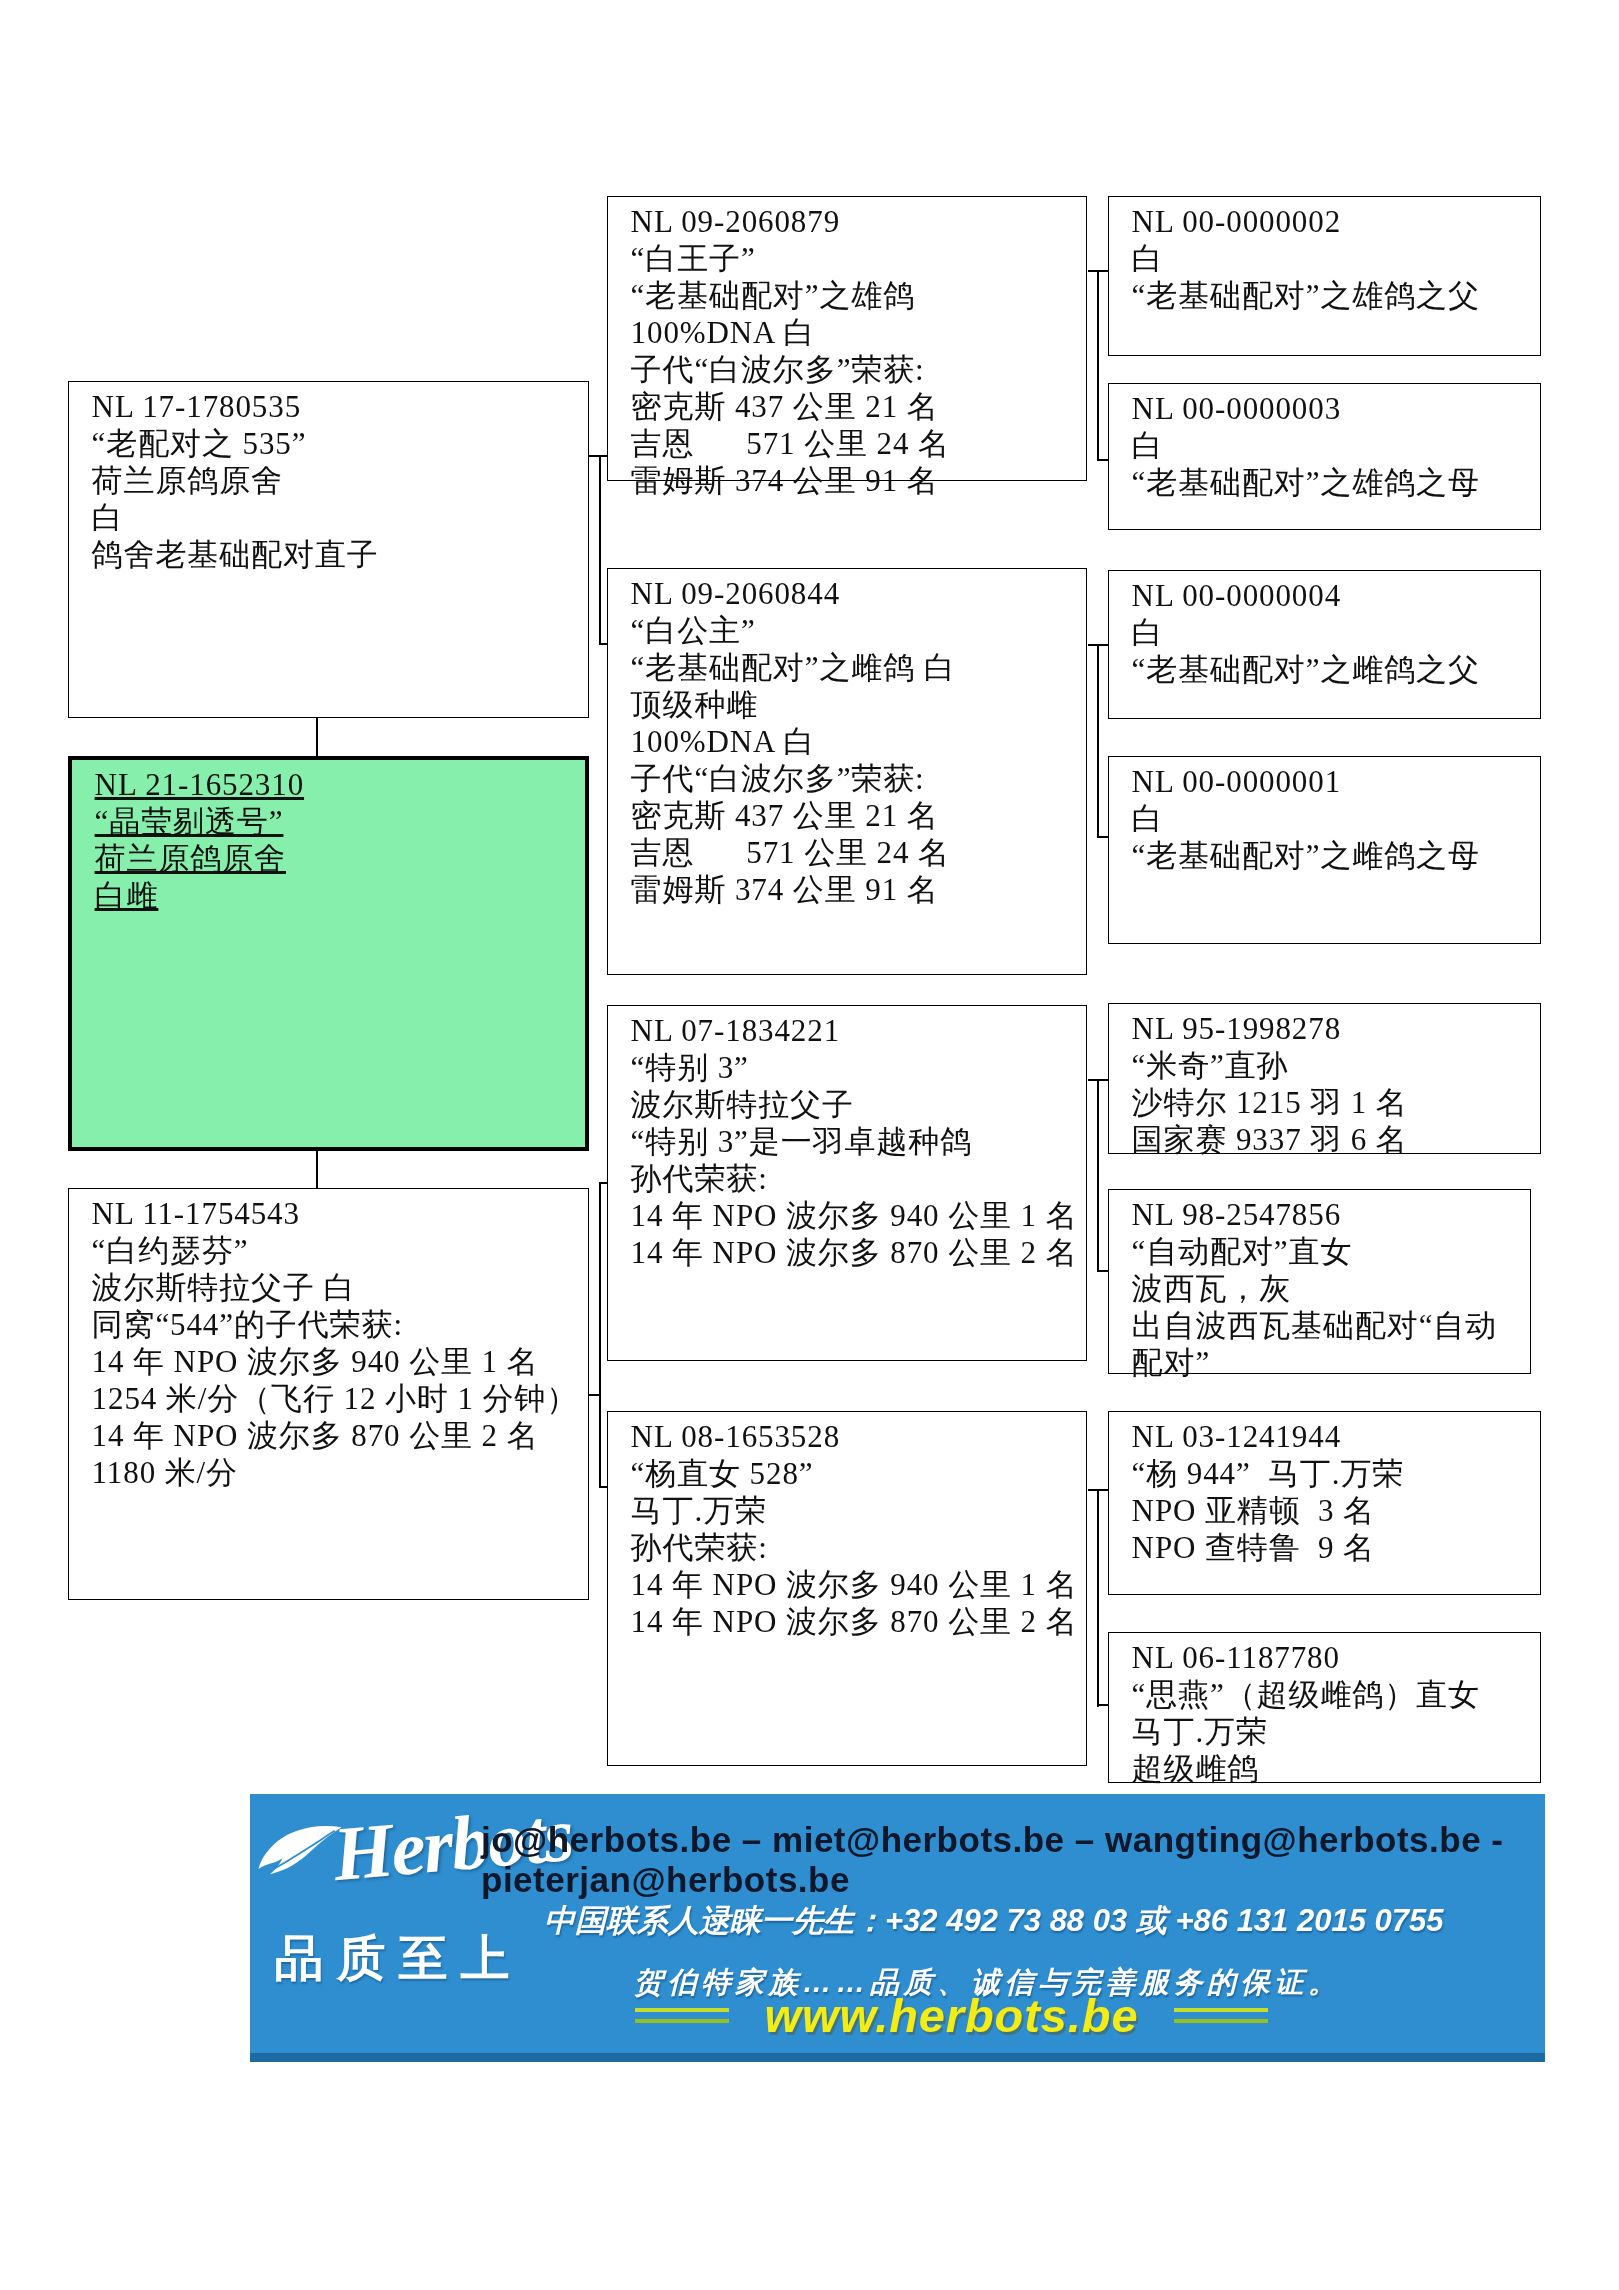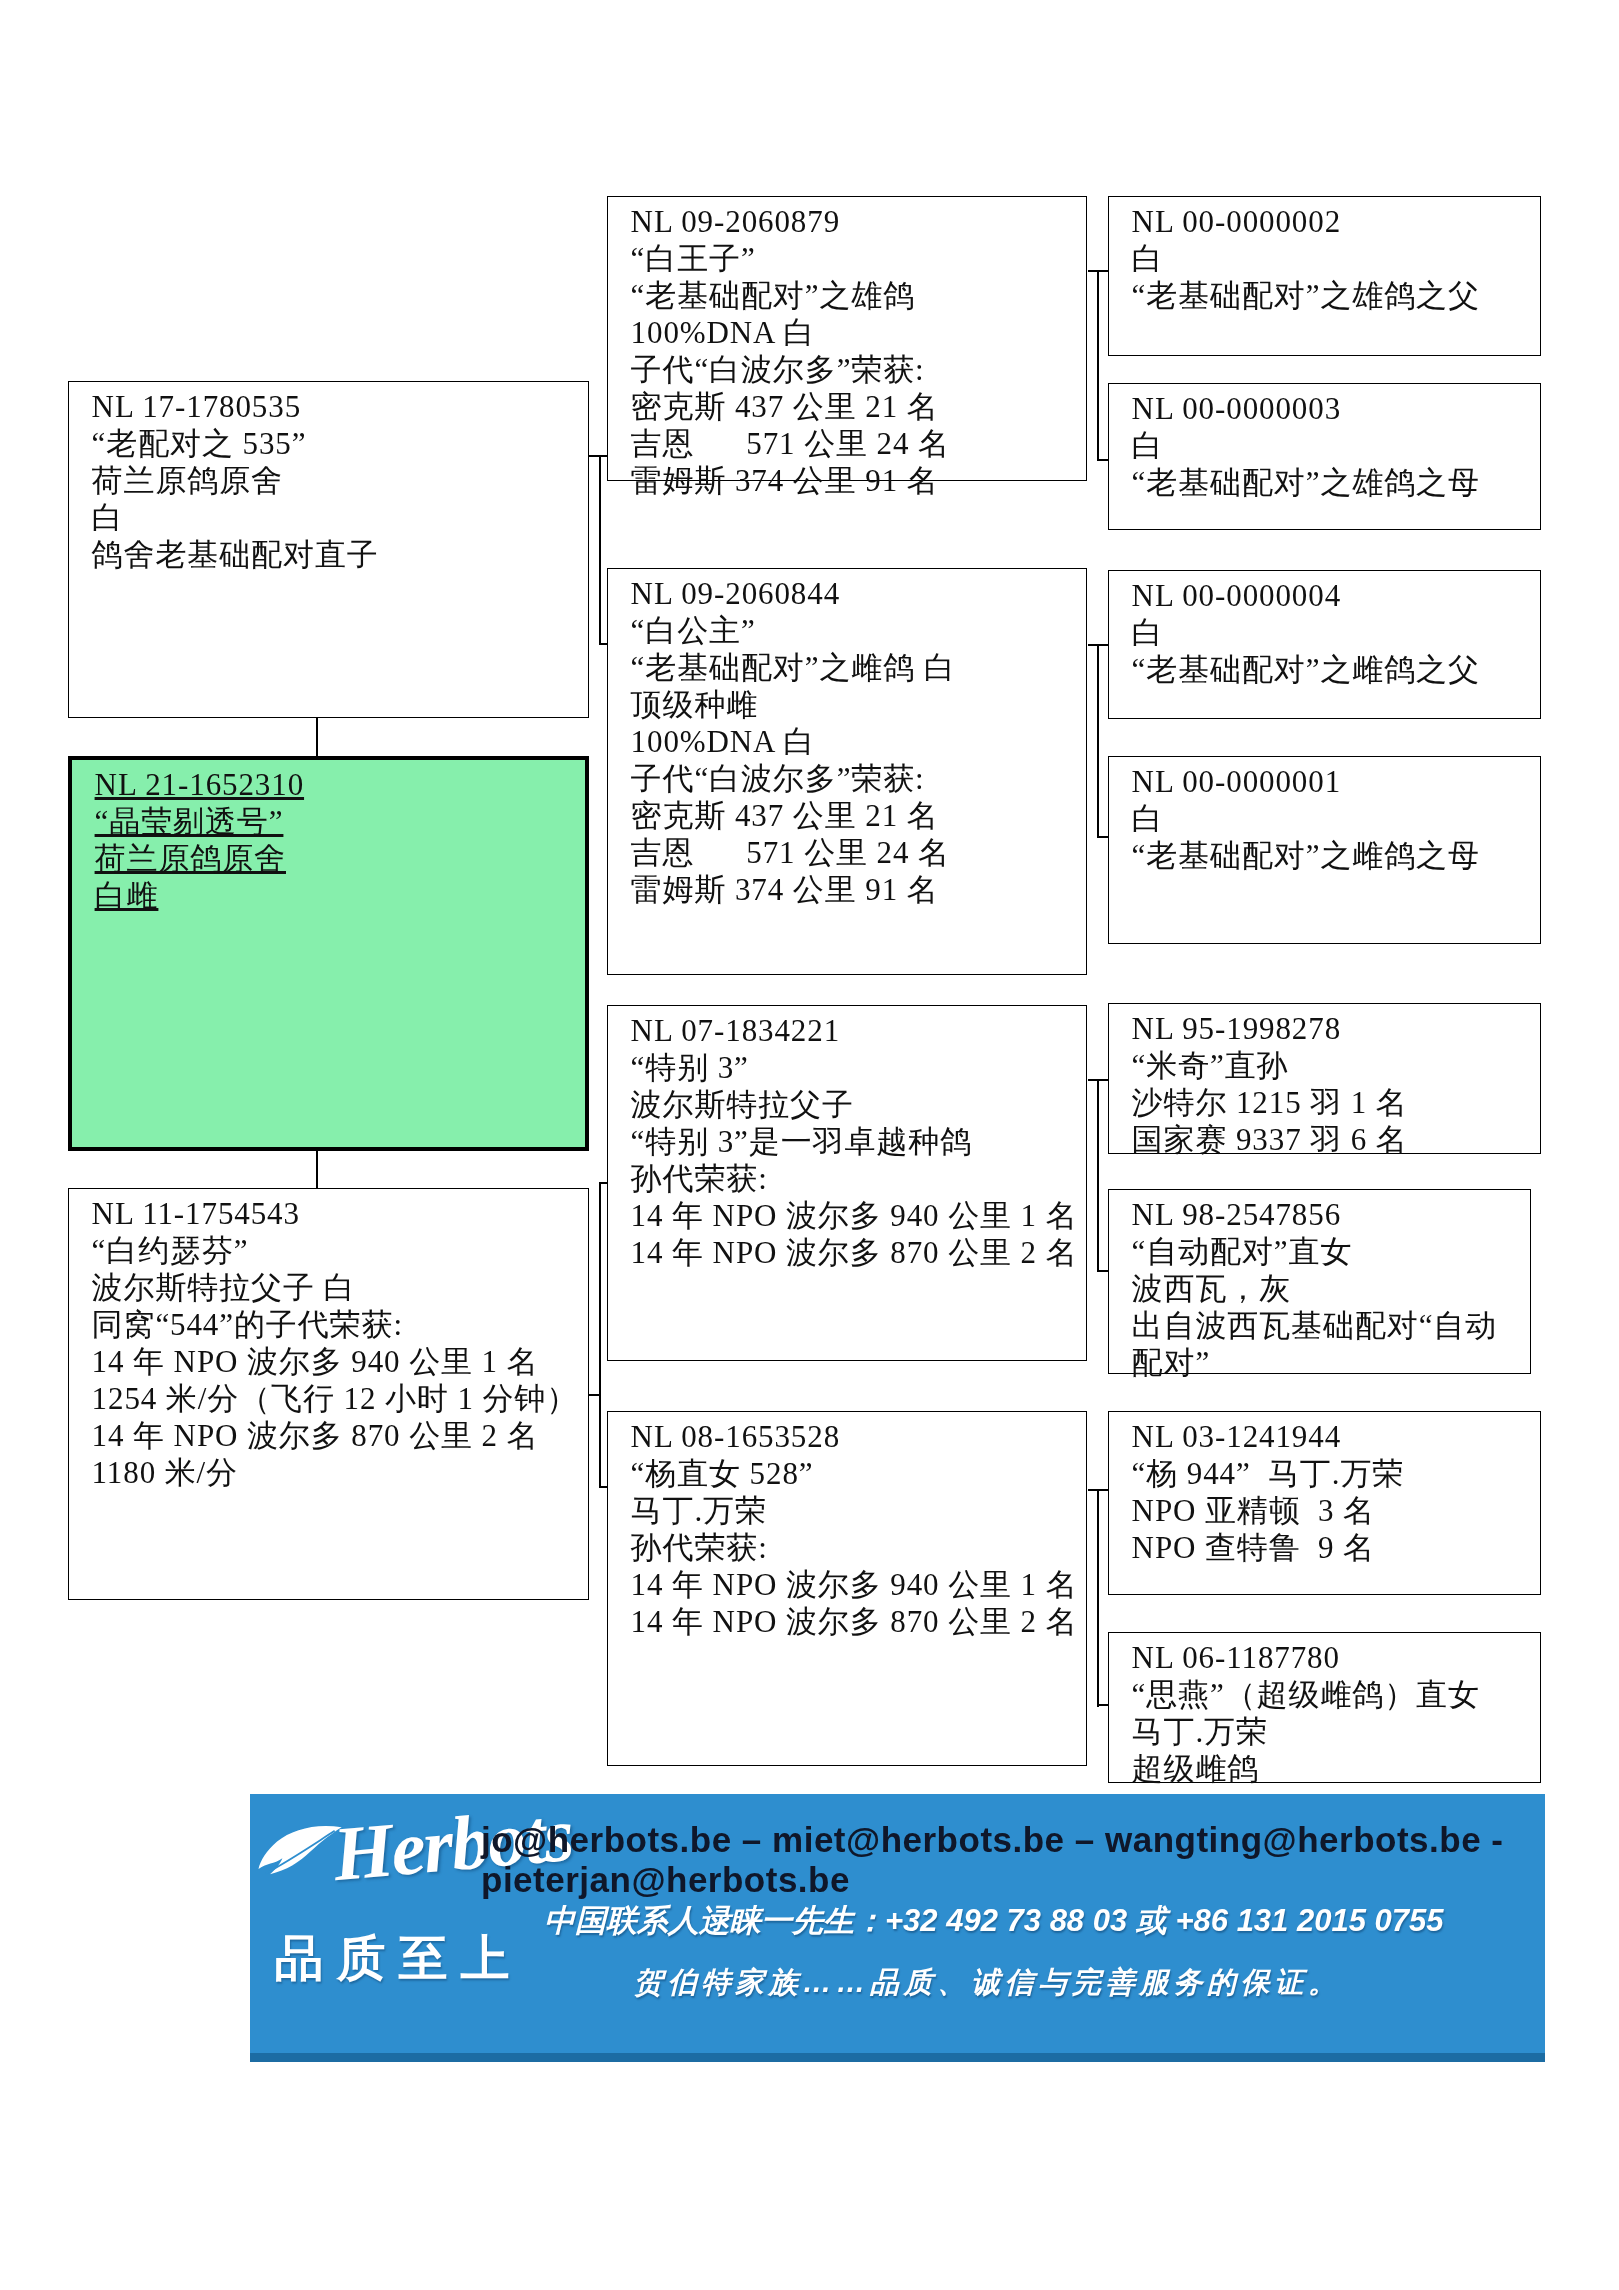--- a/index.html
+++ b/index.html
@@ -169,14 +169,19 @@
     <path d="M96,6 C68,1 40,8 23,22 C11,32 4,44 2,53 C12,46 19,48 29,41 C26,48 22,53 15,59 C33,55 49,45 60,34 C74,21 86,12 96,6 Z" fill="#ffffff"></path>
     <path d="M10,58 C35,45 60,28 88,10" stroke="#2e8ecf" stroke-width="2" fill="none"></path>
   </svg>
   <div class="logo-script">Herbots</div>
   <div class="logo-sub">品质至上</div>
 
   <div class="b-emails">jo@herbots.be – miet@herbots.be – wangting@herbots.be - pieterjan@herbots.be</div>
   <div class="b-china">中国联系人逯睐一先生：+32 492 73 88 03 或 +86 131 2015 0755</div>
   <div class="b-slogan">贺伯特家族……品质、诚信与完善服务的保证。</div>
 
+  <div class="b-urlrow">
+    <div class="dline"></div>
+    <div class="b-url">www.herbots.be</div>
+    <div class="dline"></div>
+  </div>
 </div>
 
 
 </body></html>

